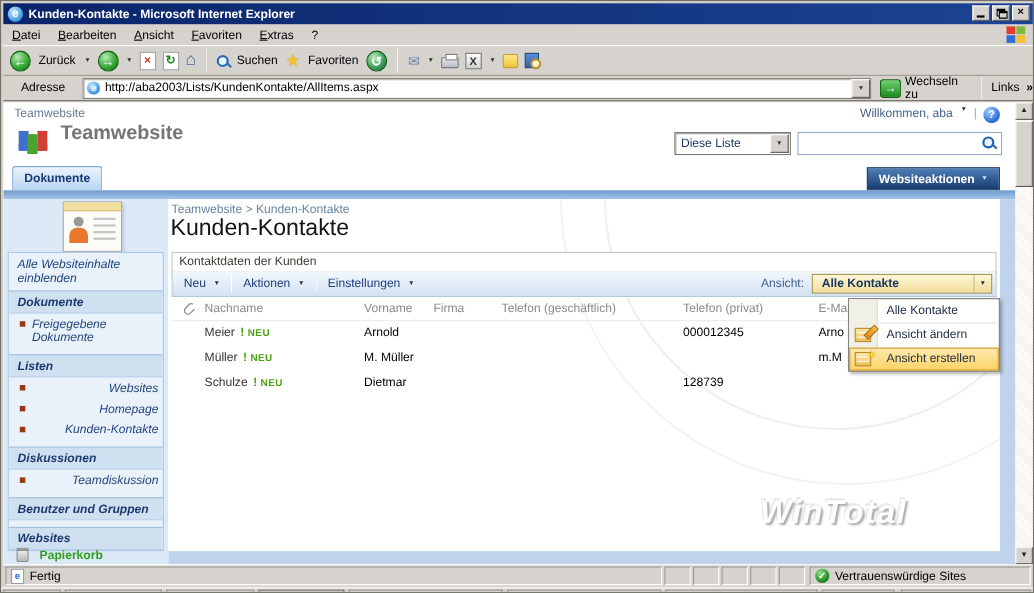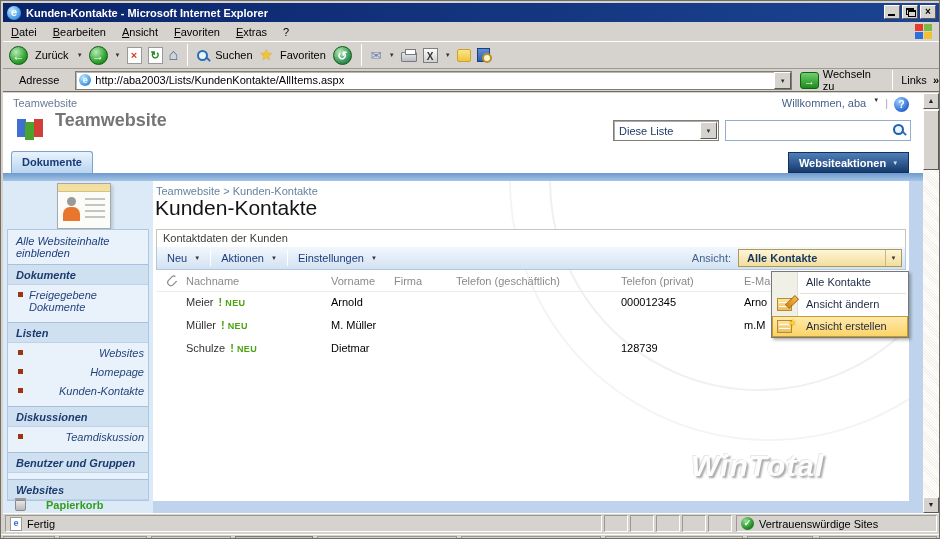--- a/index.html
+++ b/index.html
@@ -104,21 +104,21 @@
   .card-img .head{position:absolute;left:9px;top:13px;width:9px;height:9px;border-radius:50%;background:#9a9a9a;}
   .card-img .bodyshape{position:absolute;left:5px;top:23px;width:17px;height:14px;border-radius:7px 7px 0 0;background:#e8762c;}
   .card-img .ln{position:absolute;left:27px;width:20px;height:2px;background:#c4c4c4;}
   .navpanel{left:4px;top:48px;width:142px;background:#e9f1fb;border:1px solid #aec8e4;font-style:italic;}
   .side-link{padding:5px 8px;color:#1d3f7d;min-height:34px;}
   .side-hdr{padding:4px 8px 3px;background:#cfe0f1;border-top:1px solid #a7c0de;border-bottom:1px solid #bdd2e8;
     color:#1c3a6e;font-weight:bold;margin-top:6px;}
   .side-hdr.first{margin-top:0;}
   .side-item{padding:4px 4px 3px 10px;color:#24457d;display:flex;gap:6px;align-items:flex-start;justify-content:space-between;}
   .bullet{width:5px;height:5px;background:#9c3611;margin-top:3px;flex:none;}
-  .recycle-row{left:4px;top:316px;width:142px;height:16px;overflow:hidden;display:flex;gap:20px;
+  .recycle-row{left:4px;top:316px;width:142px;height:16px;overflow:hidden;display:flex;gap:10px;
     align-items:flex-start;padding:2px 0 0 8px;color:#2f9e1f;font-weight:bold;}
   .bin-ic{width:11px;height:11px;background:linear-gradient(#e8e8e8,#b9b9b9);border:1px solid #8a8a8a;
     border-radius:1px 1px 2px 2px;position:relative;flex:none;margin-top:1px;}
   .bin-ic::before{content:"";position:absolute;left:-1px;top:-3px;width:11px;height:2px;background:#9a9a9a;}
 
   
   .content{left:150px;top:88px;width:756px;height:332px;background:#fff;overflow:hidden;}
   .arc{position:absolute;right:-60px;top:-210px;width:420px;height:420px;border-radius:50%;border:2px solid #f0f0f0;}
   .arc2{position:absolute;right:-120px;top:-260px;width:520px;height:520px;border-radius:50%;border:2px solid #f4f4f4;}
   .crumb{left:3px;top:4px;color:#67839f;}

